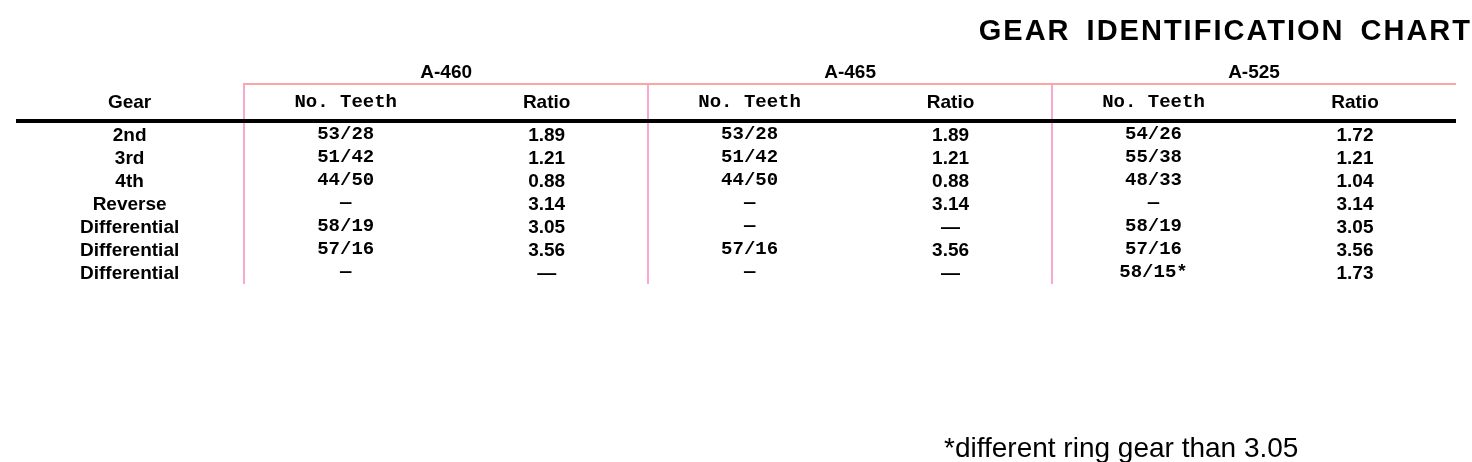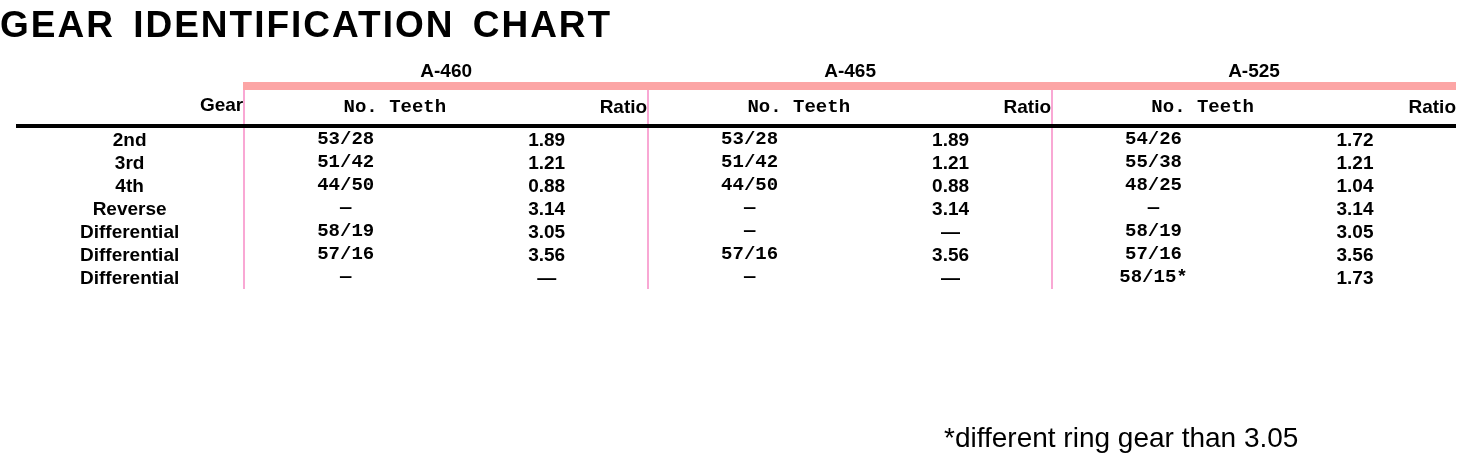--- a/index.html
+++ b/index.html
@@ -14,25 +14,25 @@
     color: #000000;
     overflow: hidden;
   }
   .page {
     position: relative;
     width: 1472px;
     height: 462px;
     box-sizing: border-box;
   }
   .chart-title {
-    text-align: left;
-    font-size: 37px;
+    text-align: right;
+    font-size: 29px;
     font-weight: bold;
     letter-spacing: 2px;
-    margin-top: 4px;
+    margin-top: 14px;
     margin-bottom: 8px;
     word-spacing: 6px;
   }
   table.gear-chart {
     border-collapse: collapse;
     width: 1440px;
     margin: 0 16px;
     table-layout: fixed;
   }
   table.gear-chart td, table.gear-chart th {
@@ -42,29 +42,29 @@
   
   .group-row td {
     text-align: center;
     font-weight: bold;
     font-size: 21px;
     padding-bottom: 3px;
     height: 28px;
     vertical-align: bottom;
   }
   .group-label {
-    border-bottom: 8px solid #fca5a5;
+    border-bottom: 2px solid #fca5a5;
     margin-top: 20px;
   }
   .group-spacer {
     border-bottom: none;
   }
   
   .col-head td {
-    text-align: right;
+    text-align: center;
     font-weight: bold;
     font-size: 20px;
     height: 34px;
     vertical-align: middle;
   }
   .thick-bottom td {
     border-bottom: 4px solid #000;
   }
   
   .data-row td {
@@ -151,21 +151,21 @@
         <td class="vline-left">55/38</td>
         <td>1.21</td>
       </tr>
 
       <tr class="data-row">
         <td>4th</td>
         <td class="vline-left">44/50</td>
         <td>0.88</td>
         <td class="vline-left">44/50</td>
         <td>0.88</td>
-        <td class="vline-left">48/25</td>
+        <td class="vline-left">48/33</td>
         <td>1.04</td>
       </tr>
 
 
       <tr class="data-row">
         <td>Reverse</td>
         <td class="vline-left dash">—</td>
         <td>3.14</td>
         <td class="vline-left dash">—</td>
         <td>3.14</td>

